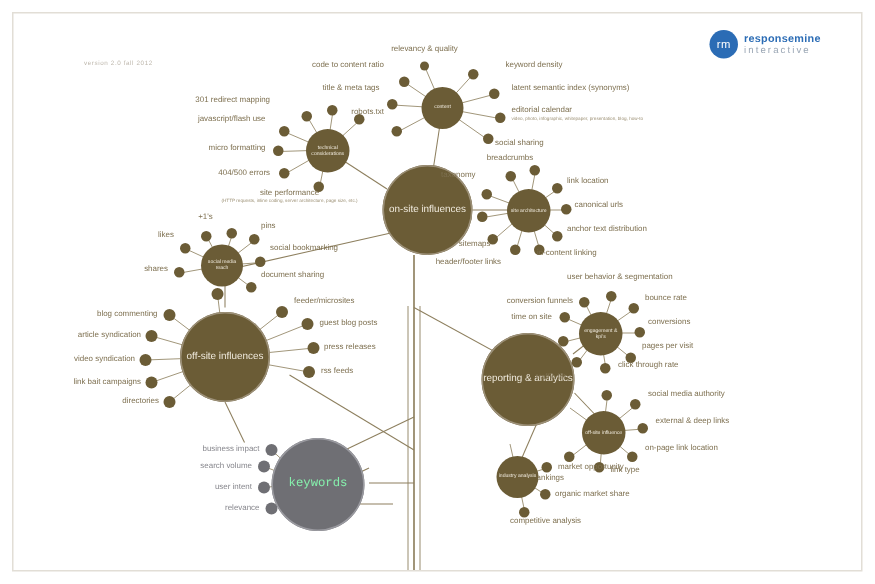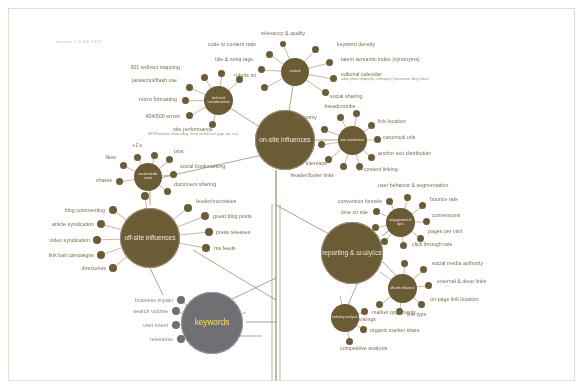--- a/index.html
+++ b/index.html
@@ -11,21 +11,21 @@
   .hdr-title{position:absolute;left:24px;top:22px;font-size:15px;letter-spacing:1.6px;color:#b9b2a7;font-weight:400;white-space:nowrap;}
   .hdr-sub{position:absolute;left:56px;top:39px;font-size:4.2px;letter-spacing:.4px;color:#bdb6ab;white-space:nowrap;}
 
   .logo{position:absolute;left:473px;top:20px;display:flex;align-items:center;gap:4px;}
   .logo-badge{width:19px;height:19px;border-radius:50%;background:#2b6cb5;color:#fff;font-size:7.5px;display:flex;align-items:center;justify-content:center;letter-spacing:.3px;}
   .logo-l1{font-size:7.2px;color:#2b6cb5;font-weight:bold;letter-spacing:.2px;line-height:8px;white-space:nowrap;}
   .logo-l2{font-size:6.4px;color:#9aa6b4;letter-spacing:1.4px;line-height:8px;white-space:nowrap;}
 
   .node{position:absolute;border-radius:50%;background:#6b5c36;color:#efe9dc;display:flex;align-items:center;justify-content:center;text-align:center;line-height:1.12;}
   .node.ring{box-shadow:inset 0 0 0 1px #9c9078;}
-  .node.grey{background:#6f6f74;color:#fde047;}
+  .node.grey{background:#6f6f74;color:#86efac;font-family:Liberation Mono, monospace;}
   .dot{position:absolute;border-radius:50%;background:#6b5c36;}
   .dot.grey{background:#6f6f74;}
 
   .lbl{position:absolute;font-size:5.3px;color:#7d6f4f;white-space:nowrap;line-height:1.25;}
   .lbl.grey{color:#86868c;}
   .lbl.r{transform:translate(-100%,-50%);}
   .lbl.l{transform:translate(0,-50%);}
   .lbl.c{transform:translate(-50%,-50%);}
   .sub{display:block;font-size:3.1px;color:#9b8f73;line-height:1.25;}
   .n-lbl{font-size:6.6px;}
@@ -146,20 +146,27 @@
 
       <line x1="345" y1="318" x2="365" y2="312"></line>
       <line x1="345" y1="318" x2="364" y2="330"></line>
       <line x1="345" y1="318" x2="350" y2="342"></line>
       <line x1="345" y1="318" x2="340" y2="296"></line>
     </g>
   </svg>
 
   <div class="hdr-sub">version 2.0 fall 2012</div>
 
+  <div class="logo">
+    <div class="logo-badge">rm</div>
+    <div>
+      <div class="logo-l1">responsemine</div>
+      <div class="logo-l2">interactive</div>
+    </div>
+  </div>
 
   <div class="dot" style="left:280px;top:41px;width:6px;height:6px;"></div>
   <div class="dot" style="left:266px;top:51px;width:7px;height:7px;"></div>
   <div class="dot" style="left:258px;top:66px;width:7px;height:7px;"></div>
   <div class="dot" style="left:261px;top:84px;width:7px;height:7px;"></div>
   <div class="dot" style="left:312px;top:46px;width:7px;height:7px;"></div>
   <div class="dot" style="left:326px;top:59px;width:7px;height:7px;"></div>
   <div class="dot" style="left:330px;top:75px;width:7px;height:7px;"></div>
   <div class="dot" style="left:322px;top:89px;width:7px;height:7px;"></div>
   <div class="node" style="left:281px;top:58px;width:28px;height:28px;">

